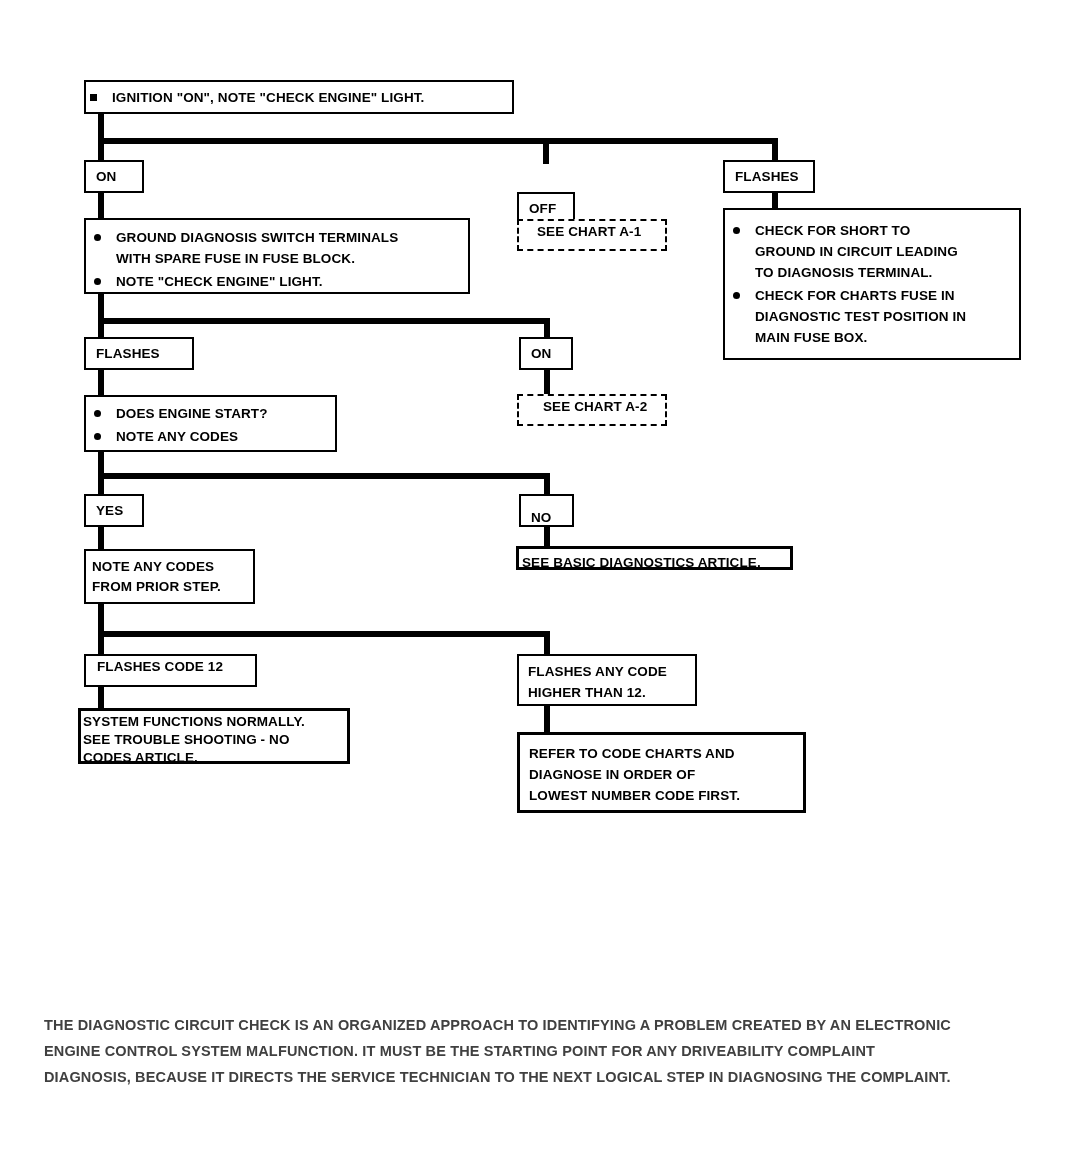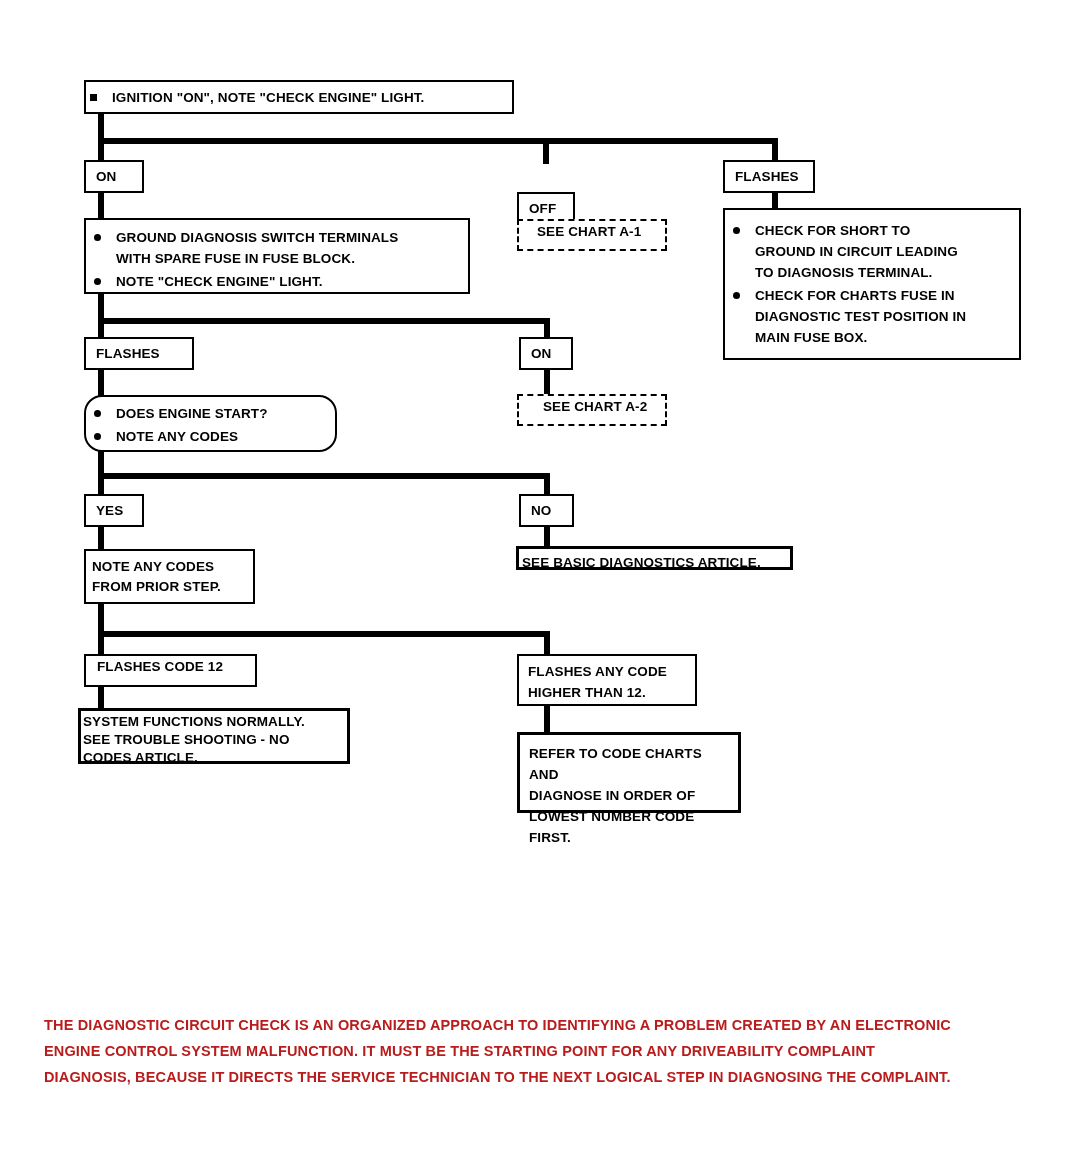--- a/index.html
+++ b/index.html
@@ -87,21 +87,21 @@
 
   
   #footer{
     position:absolute;
     left:44px;
     top:1012px;
     width:985px;
     font-size:14.5px;
     font-weight:bold;
     line-height:26px;
-    color:#b91c1c;
+    color:#404040;
     letter-spacing:.15px;
   }
   #footer div{white-space:nowrap;}
 </style>
 </head>
 <body>
 
 <div id="page">
 
   <div class="ln v" style="left:98px;top:112px;height:58px;"></div>
@@ -199,42 +199,42 @@
   </div>
 
   <div class="box pill" style="left:84px;top:337px;width:110px;height:33px;">
     <span>FLASHES</span>
   </div>
 
   <div class="box pill" style="left:519px;top:337px;width:54px;height:33px;">
     <span>ON</span>
   </div>
 
-  <div class="box stmt" style="left:84px;top:395px;width:253px;height:57px;padding:6px 4px 4px 4px;border-radius:18px;">
+  <div class="box stmt" style="left:84px;top:395px;width:253px;height:57px;padding:6px 4px 4px 4px;">
     <ul class="bul">
       <li>
         <span class="bdot"></span>
         <span class="txt">DOES ENGINE START?</span>
       </li>
       <li>
         <span class="bdot"></span>
         <span class="txt">NOTE ANY CODES</span>
       </li>
     </ul>
   </div>
 
   <div class="box dashed stmt center" style="left:517px;top:394px;width:150px;height:32px;padding:0 0 0 24px;">
     <span>SEE CHART A-2</span>
   </div>
 
   <div class="box pill" style="left:84px;top:494px;width:60px;height:33px;">
     <span>YES</span>
   </div>
 
-  <div class="box pill" style="left:519px;top:494px;width:55px;height:33px;">
+  <div class="box pill" style="left:519px;top:494px;width:55px;height:33px;align-items:flex-end;">
     <span>NO</span>
   </div>
 
   <div class="box heavy stmt tight center" style="left:516px;top:546px;width:277px;height:24px;">
     <span class="txt">SEE BASIC DIAGNOSTICS ARTICLE.</span>
   </div>
 
   <div class="box stmt tight" style="left:84px;top:549px;width:171px;height:55px;padding:6px 4px 4px 6px;">
     <span class="txt">NOTE ANY CODES
 FROM PRIOR STEP.</span>
@@ -248,21 +248,21 @@
     <span class="txt">FLASHES ANY CODE
 HIGHER THAN 12.</span>
   </div>
 
   <div class="box heavy stmt tight" style="left:78px;top:708px;width:272px;height:56px;padding:2px 2px 2px 2px;line-height:18px;">
     <span class="txt">SYSTEM FUNCTIONS NORMALLY.
 SEE TROUBLE SHOOTING  -  NO
 CODES ARTICLE.</span>
   </div>
 
-  <div class="box heavy stmt" style="left:517px;top:732px;width:224px;height:81px;padding:8px 4px 4px 9px;">
+  <div class="box heavy stmt" style="left:517px;top:732px;width:289px;height:81px;padding:8px 4px 4px 9px;">
     <span class="txt">REFER TO CODE CHARTS AND
 DIAGNOSE IN ORDER OF
 LOWEST NUMBER CODE FIRST.</span>
   </div>
 
   <div id="footer">
     <div>THE DIAGNOSTIC CIRCUIT CHECK IS AN ORGANIZED APPROACH TO IDENTIFYING A PROBLEM CREATED BY AN ELECTRONIC</div>
     <div>ENGINE CONTROL SYSTEM MALFUNCTION. IT MUST BE THE STARTING POINT FOR ANY DRIVEABILITY COMPLAINT</div>
     <div>DIAGNOSIS, BECAUSE IT DIRECTS THE SERVICE TECHNICIAN TO THE NEXT LOGICAL STEP IN DIAGNOSING THE COMPLAINT.</div>
   </div>

